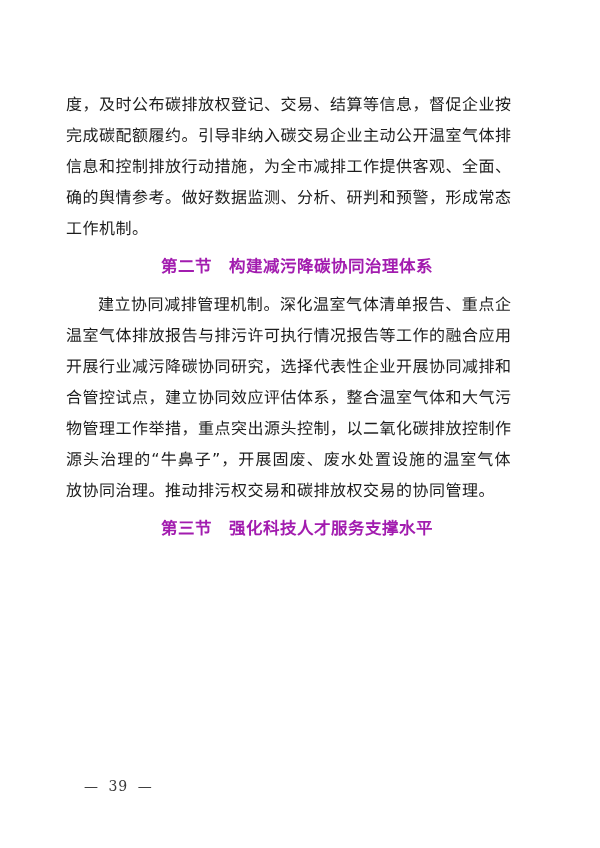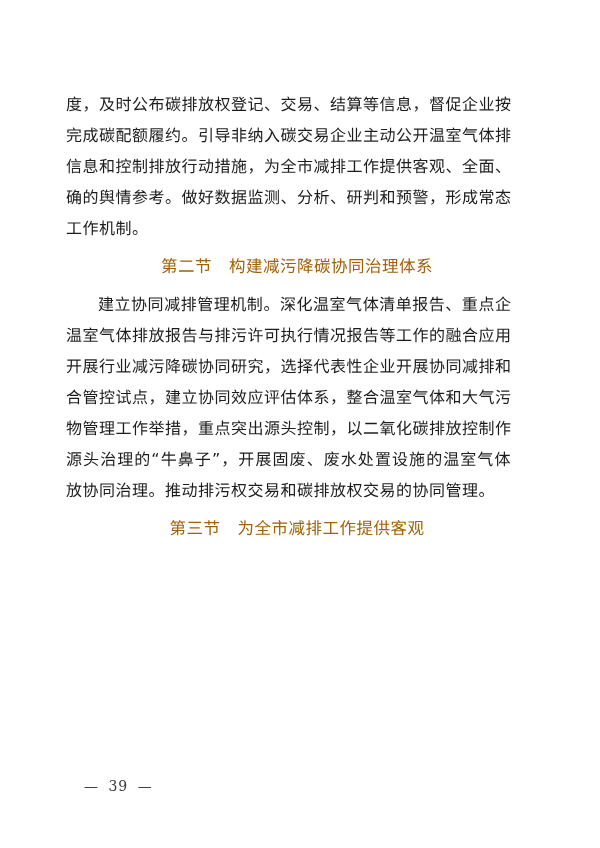--- a/index.html
+++ b/index.html
@@ -28,25 +28,25 @@
     line-height: 31px;
     text-align: justify;
     letter-spacing: 0.5px;
     color: #1c1c1c;
   }
   .para.indent {
     text-indent: 2em;
   }
   .section-heading {
     font-size: 16.5px;
-    font-weight: normal;
+    font-weight: bold;
     line-height: 31px;
     text-align: center;
     margin: 7px 0;
-    color: #a16207;
+    color: #a21caf;
     letter-spacing: 0.5px;
   }
   .footer {
     position: absolute;
     left: 84px;
     top: 778px;
     font-family: "DejaVu Serif", serif;
     font-size: 14px;
     color: #3a3a3a;
     letter-spacing: 1px;
@@ -60,19 +60,19 @@
 
   <main class="content">
 
     <p class="para">度，及时公布碳排放权登记、交易、结算等信息，督促企业按时完成碳配额履约。引导非纳入碳交易企业主动公开温室气体排放信息和控制排放行动措施，为全市减排工作提供客观、全面、准确的舆情参考。做好数据监测、分析、研判和预警，形成常态化工作机制。</p>
 
     <h2 class="section-heading">第二节　构建减污降碳协同治理体系</h2>
 
     <p class="para indent">建立协同减排管理机制。深化温室气体清单报告、重点企业温室气体排放报告与排污许可执行情况报告等工作的融合应用，开展行业减污降碳协同研究，选择代表性企业开展协同减排和融合管控试点，建立协同效应评估体系，整合温室气体和大气污染物管理工作举措，重点突出源头控制，以二氧化碳排放控制作为源头治理的“牛鼻子”，开展固废、废水处置设施的温室气体排放协同治理。推动排污权交易和碳排放权交易的协同管理。</p>
 
 
-    <h2 class="section-heading">第三节　为全市减排工作提供客观</h2>
+    <h2 class="section-heading">第三节　强化科技人才服务支撑水平</h2>
 
   </main>
 
   <div class="footer">— 39 —</div>
 
 </div>
 
 </body></html>

